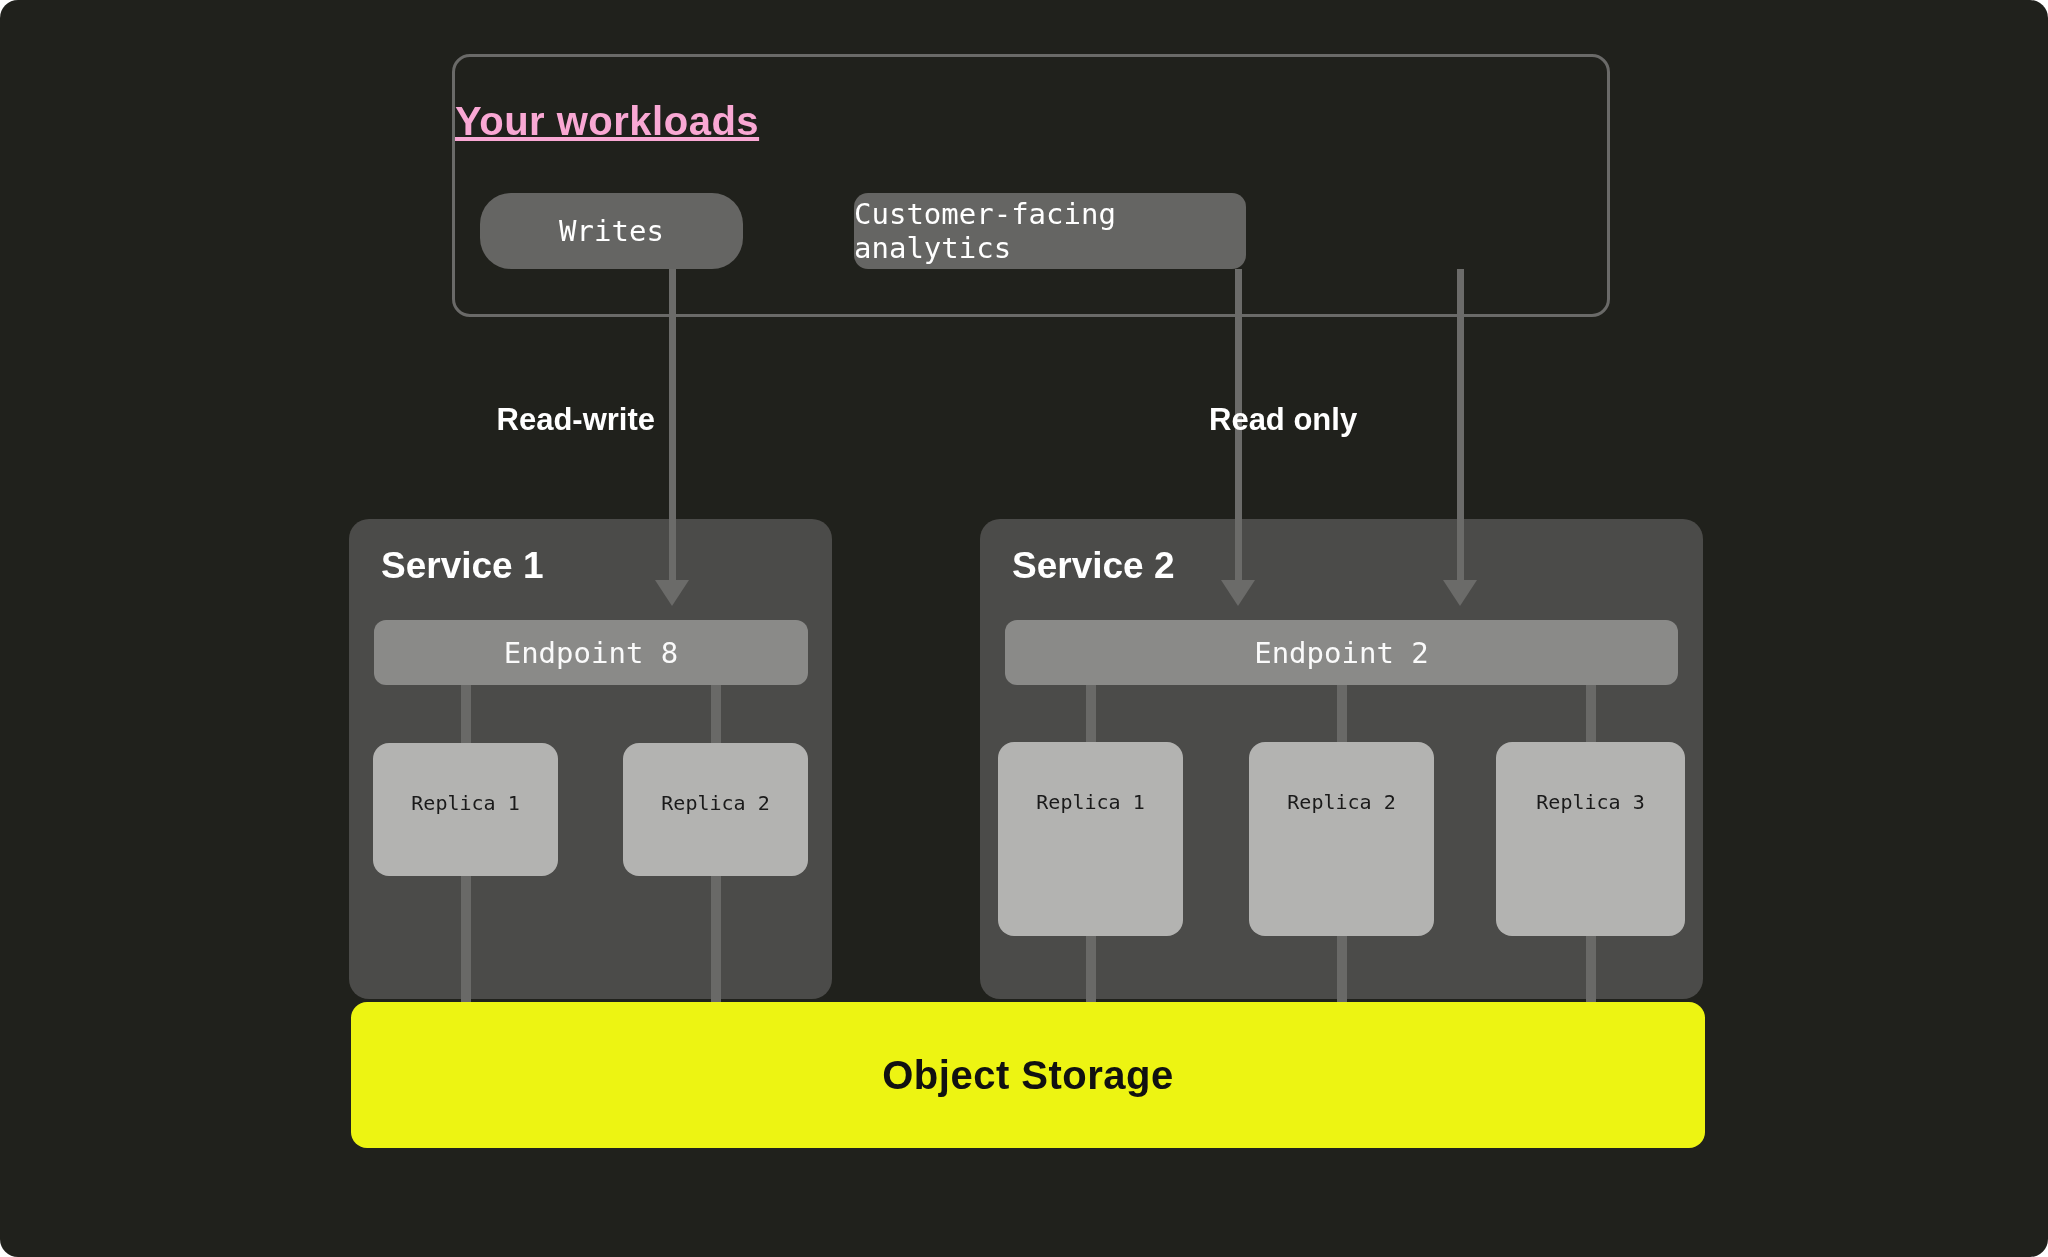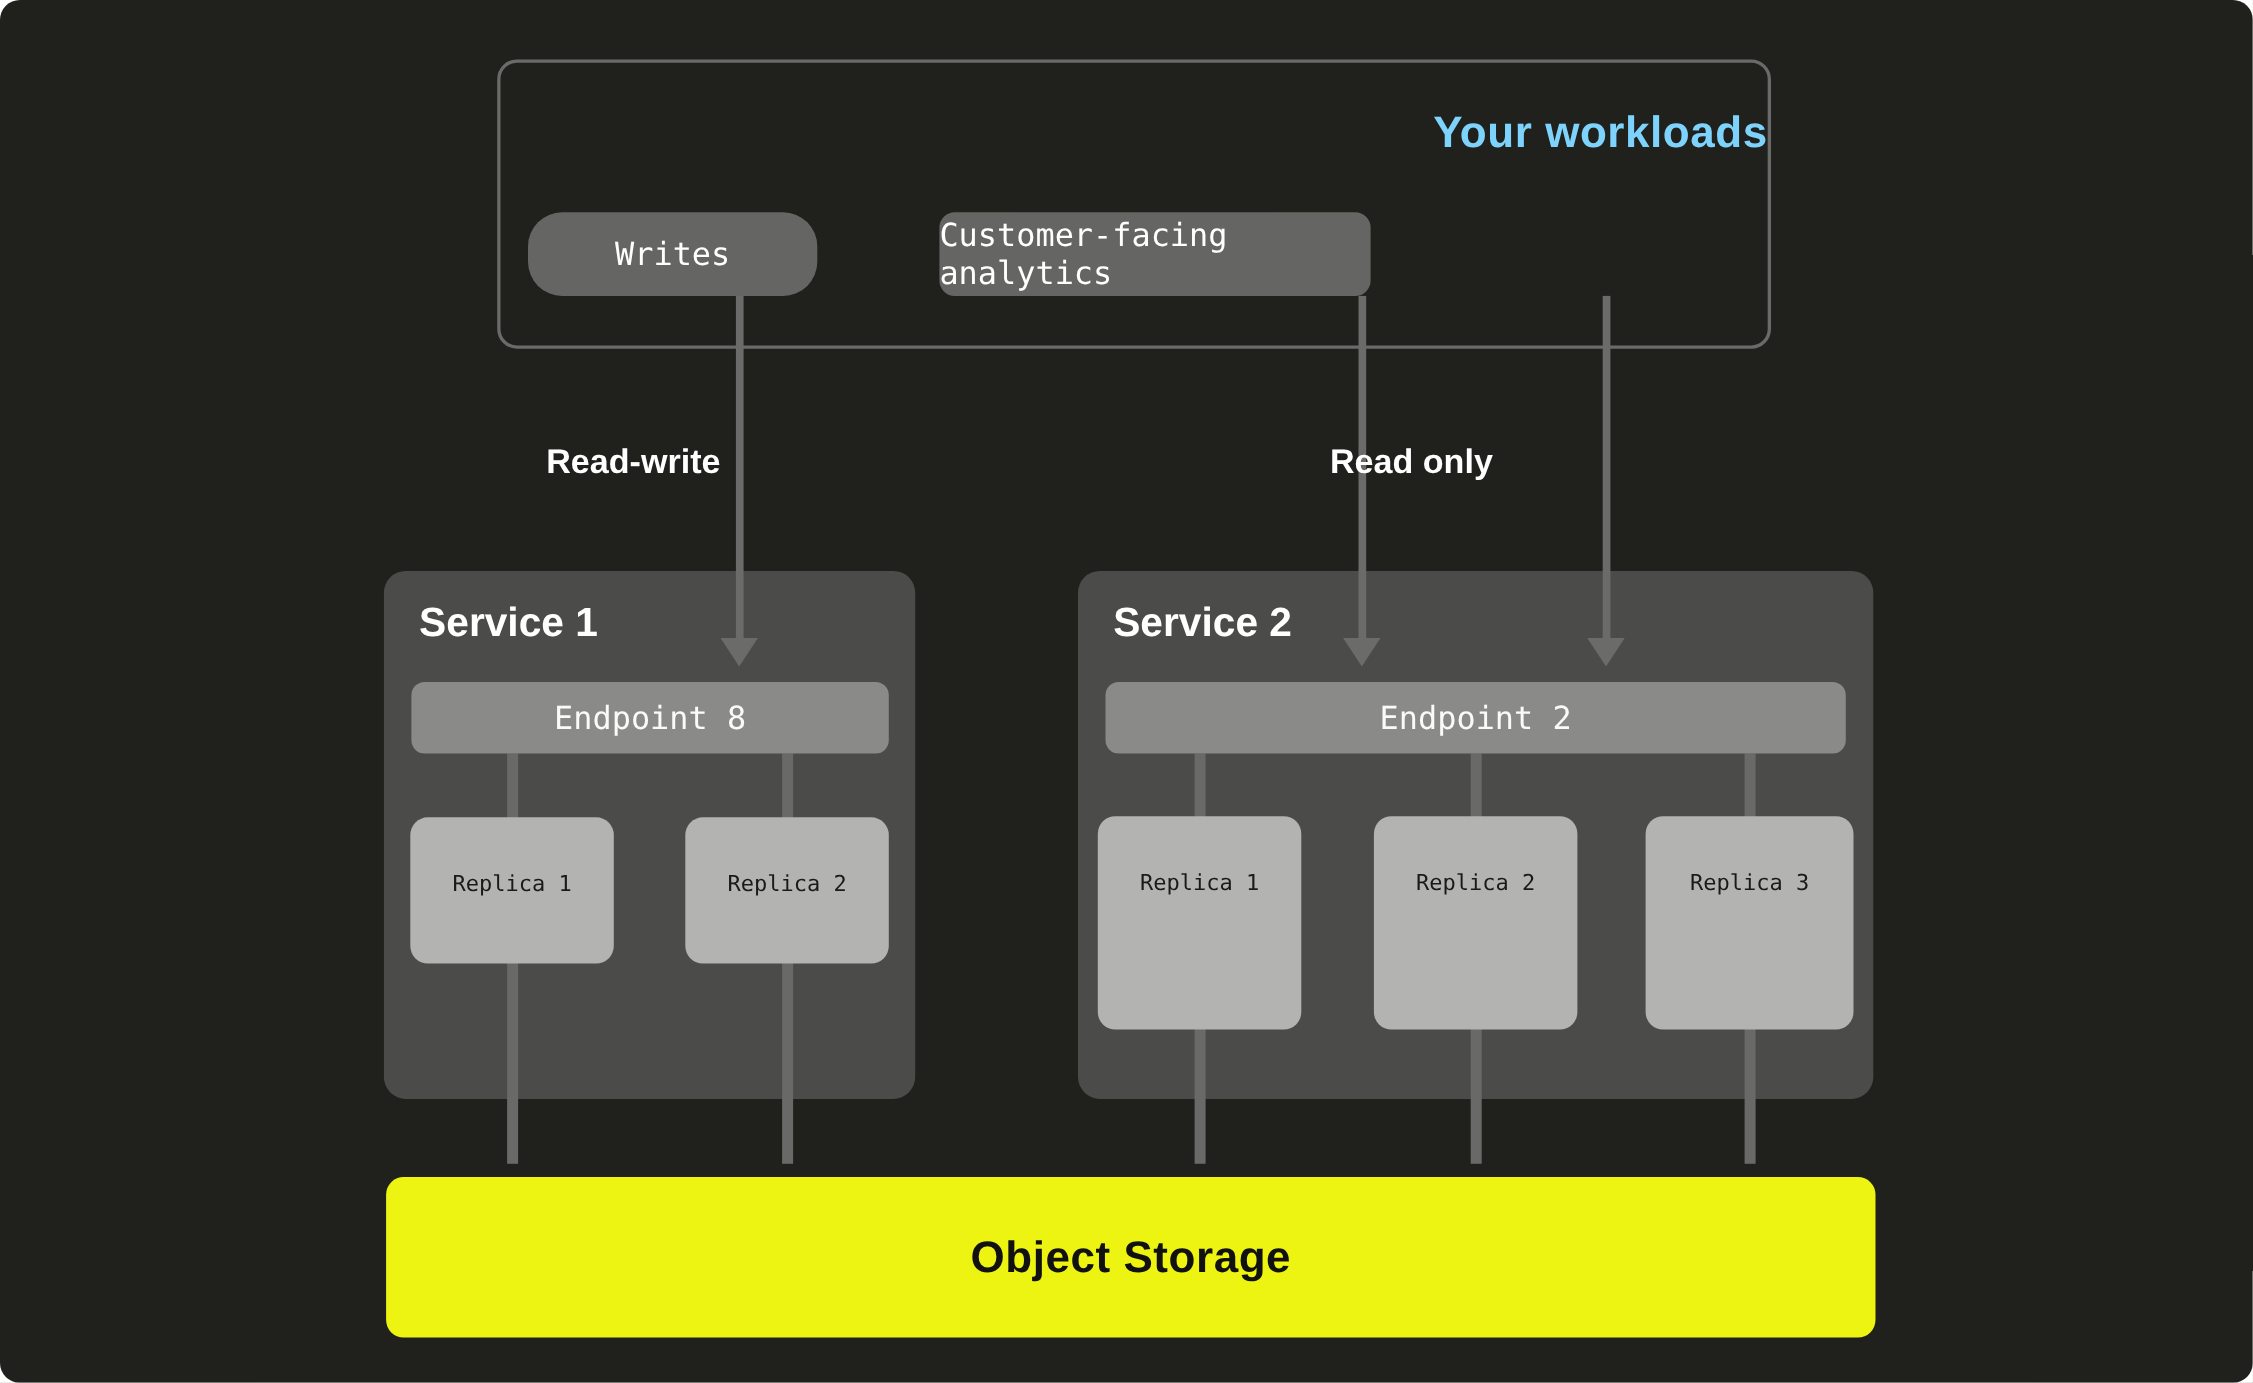--- a/index.html
+++ b/index.html
@@ -7,22 +7,22 @@
     position:relative;width:2048px;height:1257px;background:#20211C;
     border-radius:18px;overflow:hidden;
     font-family:"Liberation Sans",sans-serif;
   }
   
   .workloads{
     position:absolute;left:452px;top:54px;width:1158px;height:263px;
     border:3px solid #6A6A68;border-radius:18px;box-sizing:border-box;z-index:1;
   }
   .wl-title{
-    position:absolute;left:0;right:0;top:42px;text-align:right;
-    color:#7dd3fc;font-size:40px;font-weight:bold;letter-spacing:.5px;
+    position:absolute;left:0;right:0;top:42px;text-align:left;
+    color:#f9a8d4;font-size:40px;font-weight:bold;letter-spacing:.5px;text-decoration:underline;
   }
   .chip{
     position:absolute;top:193px;height:76px;background:#656563;border-radius:14px;
     color:#FFFFFF;font-family:"DejaVu Sans Mono","Liberation Mono",monospace;
     font-size:29px;display:flex;align-items:center;justify-content:center;z-index:2;
   }
   .chip-writes{left:480px;width:263px;border-radius:31px;}
   .chip-cfa{left:854px;width:392px;}
   .chip-adhoc{left:1323px;width:267px;}
   
@@ -71,21 +71,21 @@
   }
   .s1r{top:743px;height:133px;}
   .s2r{top:742px;height:194px;}
   .s1r1{left:373px;width:185px;}
   .s1r2{left:623px;width:185px;}
   .s2r1{left:998px;width:185px;}
   .s2r2{left:1249px;width:185px;}
   .s2r3{left:1496px;width:189px;}
   
   .storage{
-    position:absolute;left:351px;top:1070px;width:1354px;height:146px;
+    position:absolute;left:351px;top:1002px;width:1354px;height:146px;
     background:#EDF412;border-radius:16px;z-index:3;
     display:flex;align-items:center;justify-content:center;
   }
   .storage-label{color:#111111;font-size:40px;font-weight:bold;letter-spacing:.5px;}
 </style>
 </head>
 <body>
 
 <div class="canvas">
 

